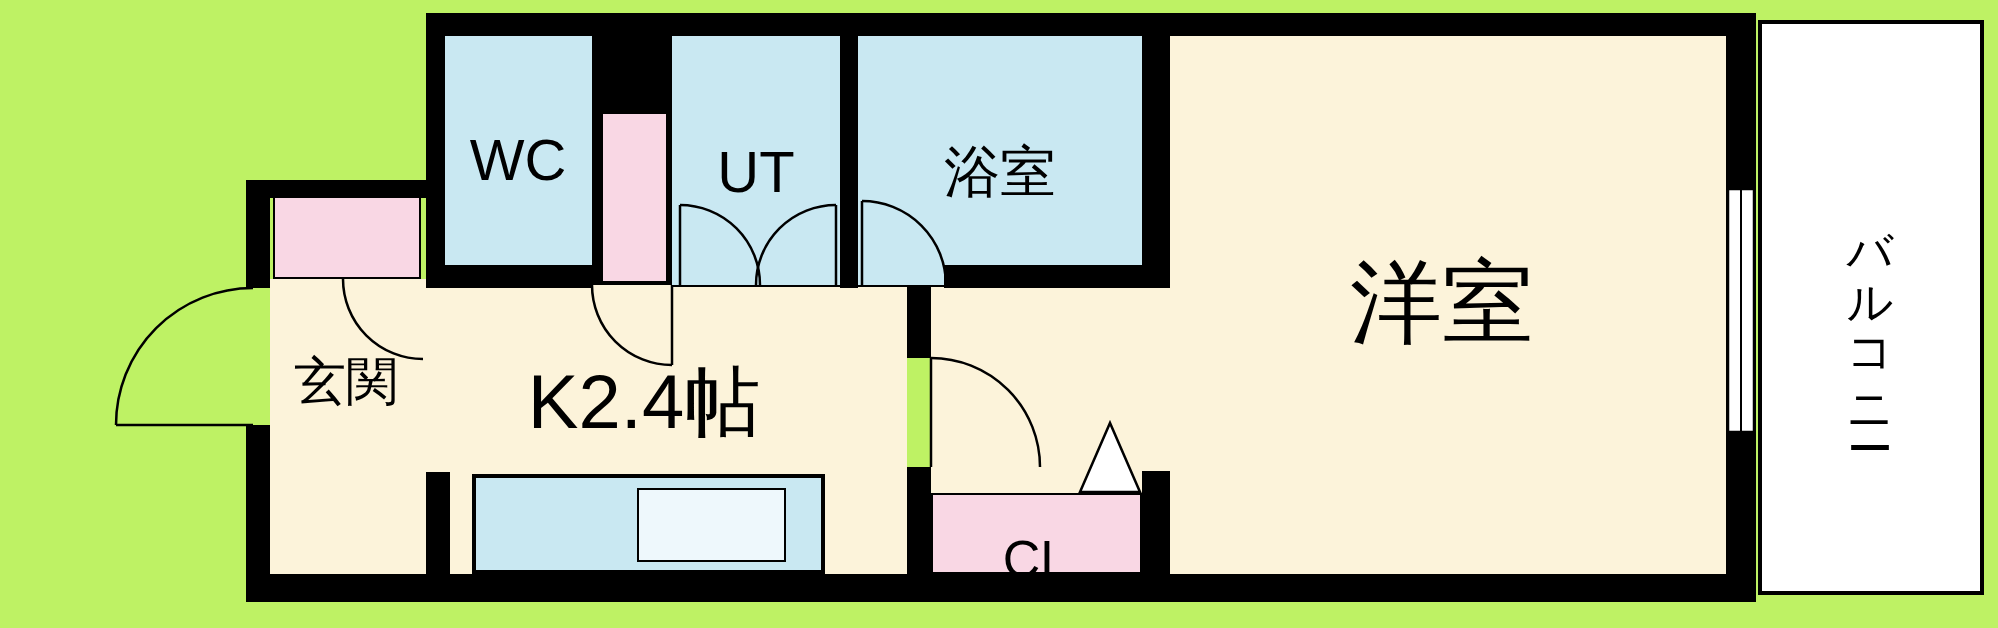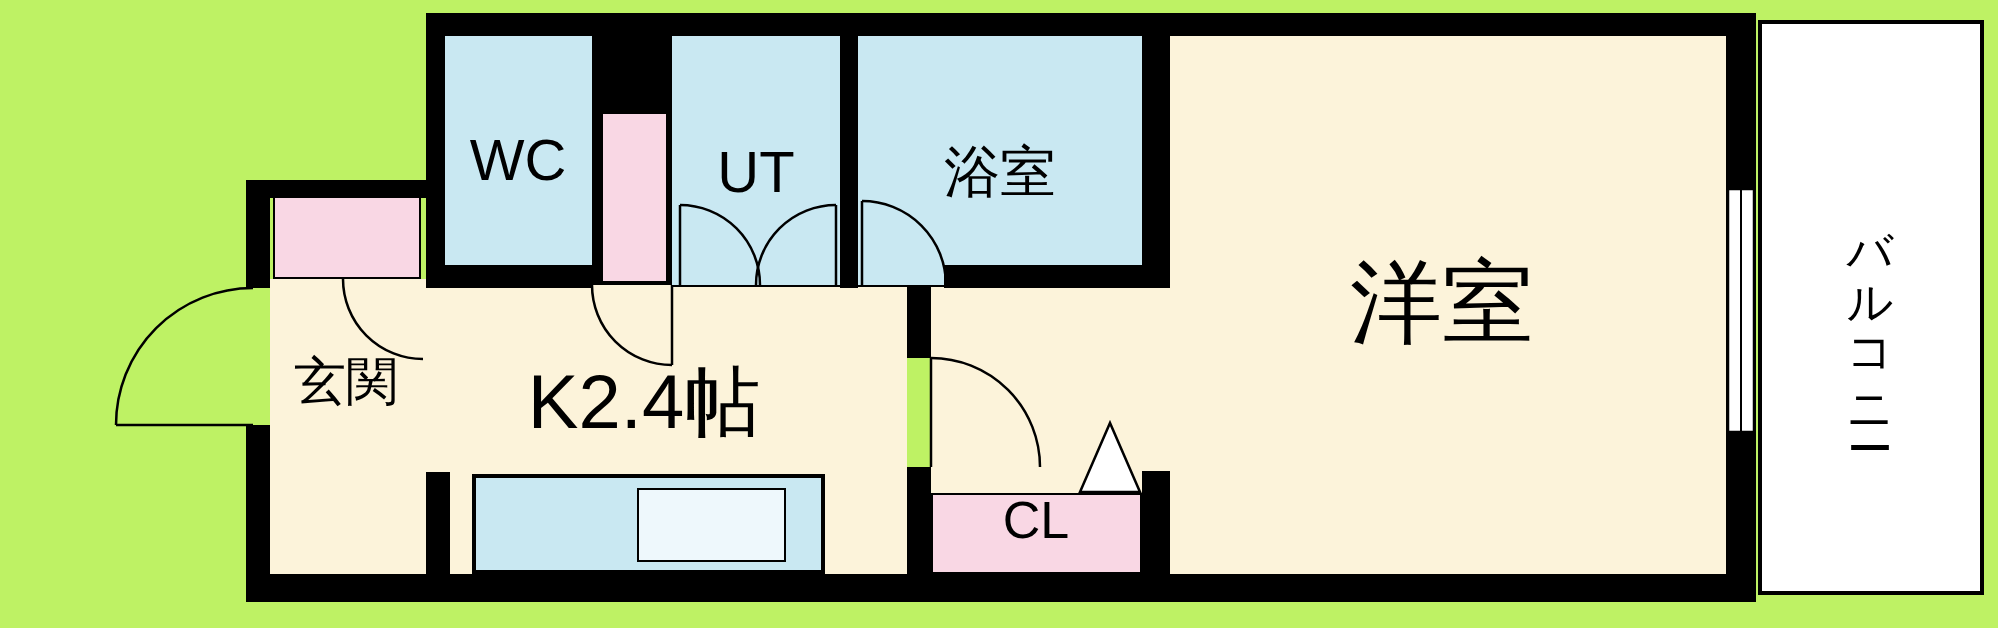--- a/index.html
+++ b/index.html
@@ -85,16 +85,16 @@
   <div class="label lbl-small" style="left:518px;top:160px;">WC</div>
   <div class="label lbl-small" style="left:756px;top:172px;">UT</div>
   <div class="label lbl-jp" style="left:1000px;top:160px;margin-top:12px;">浴室</div>
 
   <div class="label lbl-big" style="left:1442px;top:302px;">
     <div>洋室</div>
   </div>
 
   <div class="label lbl-mid" style="left:346px;top:382px;">玄関</div>
   <div class="label lbl-kitchen" style="left:644px;top:394px;margin-top:8px;">K2.4帖</div>
-  <div class="label lbl-mid" style="left:1036px;top:521px;">CL</div>
+  <div class="label lbl-mid" style="left:1036px;top:560px;">CL</div>
   <div class="lbl-balcony" style="left:1871px;top:200px;">バルコニー</div>
 
 </div>
 
 </body></html>

